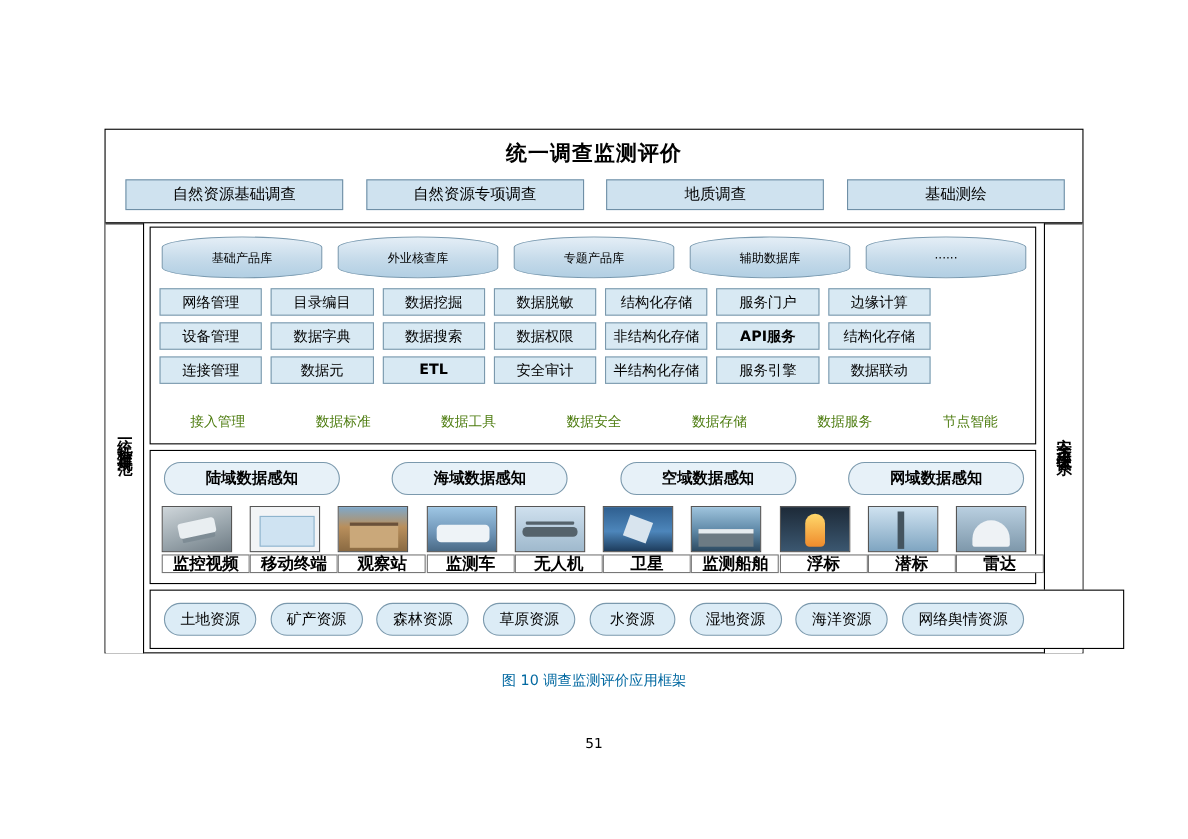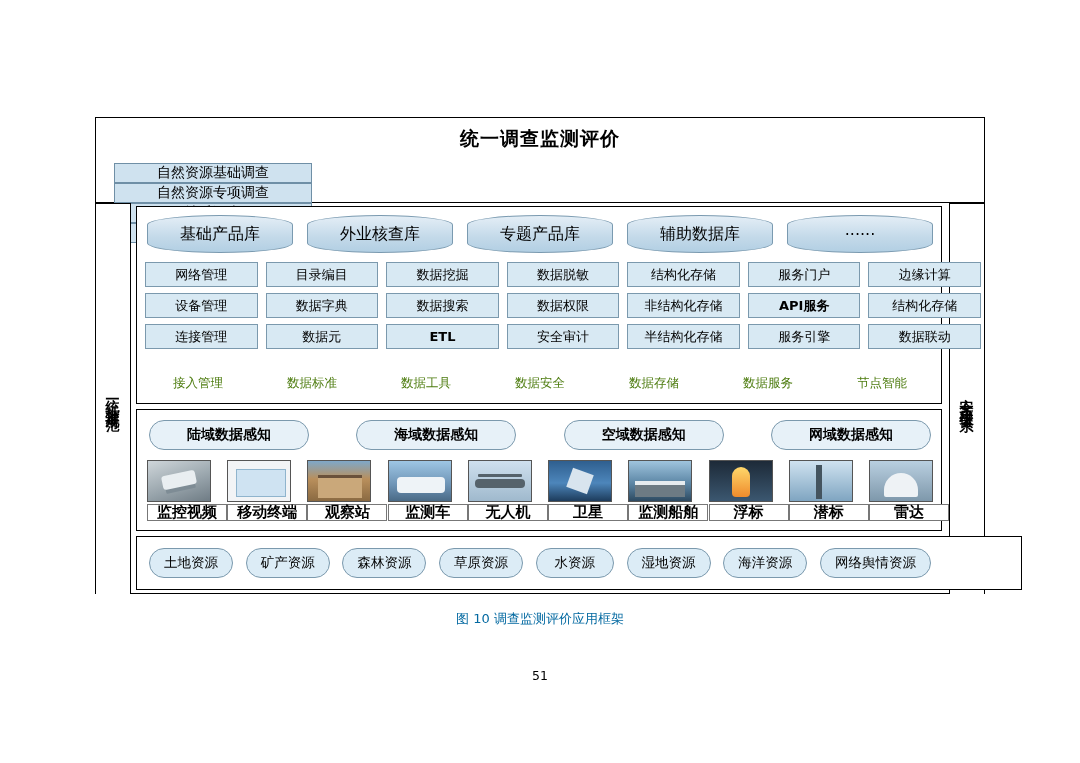--- a/index.html
+++ b/index.html
@@ -23,21 +23,21 @@
     position:absolute;left:0;top:0;width:100%;height:85px;
     border-bottom:1px solid #000;box-sizing:border-box;
   }
   .top-title{
     position:absolute;left:0;top:8px;width:100%;
     text-align:center;font-size:19px;font-weight:bold;color:#000;
     letter-spacing:1px;
   }
   .top-boxes{
     position:absolute;left:18px;top:45px;width:854px;height:44px;
-    display:flex;justify-content:space-between;flex-direction:column;
+    display:flex;justify-content:space-between;
   }
   .top-box{
     width:198px;height:28px;background:#cfe2ef;border:1px solid #6f8fa6;
     box-sizing:border-box;display:flex;align-items:center;justify-content:center;
     font-size:14px;color:#000;
   }
 
   
   .vcol{
     position:absolute;top:85px;width:35px;height:391px;
@@ -71,25 +71,25 @@
   .db-shape{
     position:absolute;left:0;top:0;width:100%;height:38px;
     background:linear-gradient(180deg,#e4eef6 0%, #c3d9e9 60%, #b2cfe3 100%);
     border:1px solid #7a9ab0;
     border-radius:50%/26% 26% 26% 26%;
     box-sizing:border-box;
   }
   .db-label{
     position:absolute;left:0;top:0;width:100%;height:38px;
     display:flex;align-items:center;justify-content:center;
-    font-size:16px;color:#000;
+    font-size:11px;color:#000;
   }
 
   .cols{
-    position:absolute;left:8px;top:55px;width:836px;height:110px;
+    position:absolute;left:8px;top:55px;width:701px;height:110px;
     display:flex;gap:8px;justify-content:space-between;
   }
   .col{flex:1;display:flex;flex-direction:column;gap:6px;}
   .cell{
     height:25px;border:1px solid #7b99ad;box-sizing:border-box;
     background:#d8e9f3;
     display:flex;align-items:center;justify-content:center;
     font-size:13px;color:#000;
   }
   .cell.bold{font-weight:bold;}

